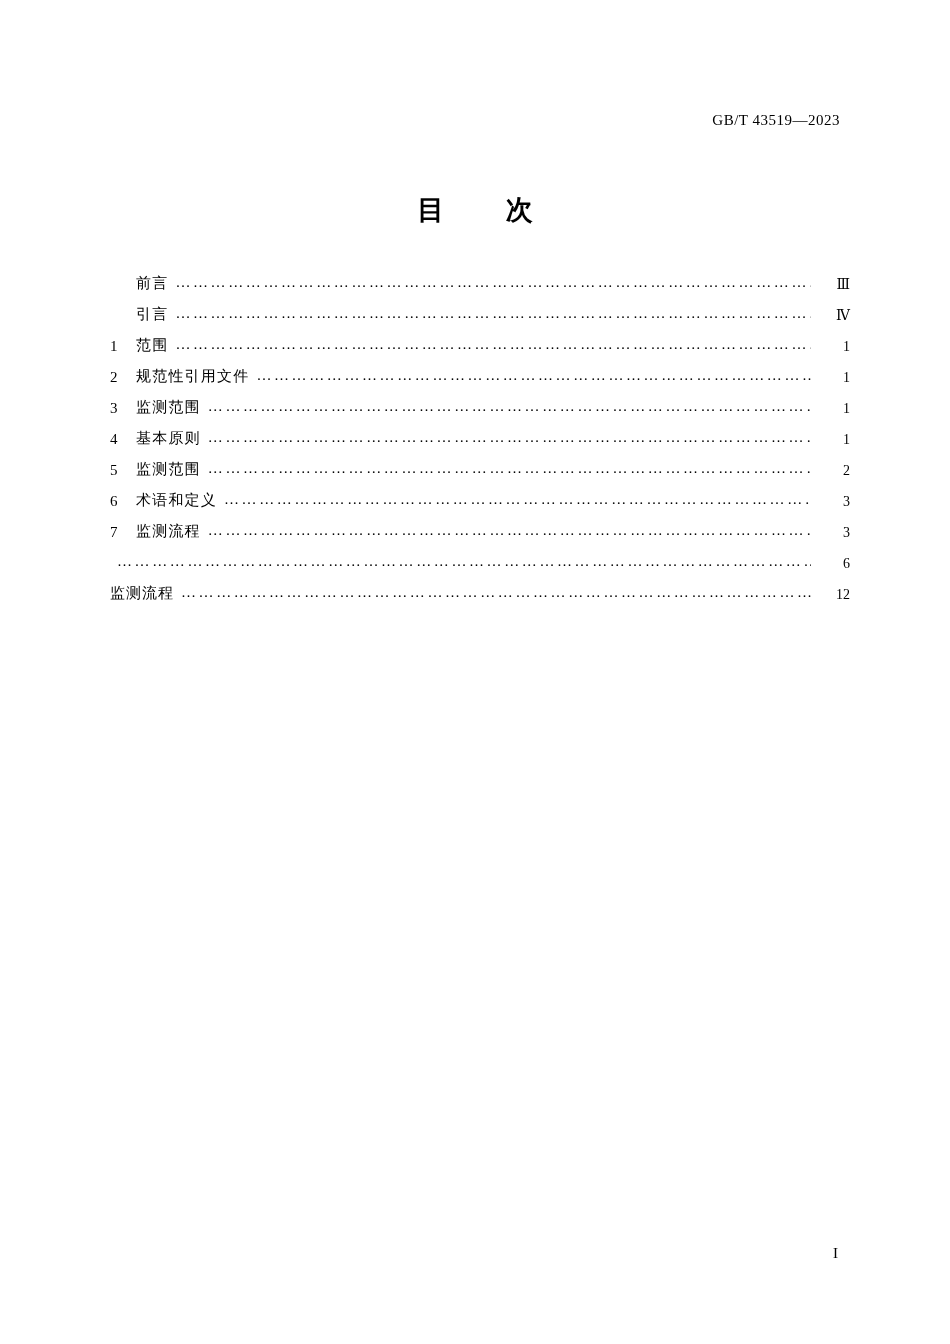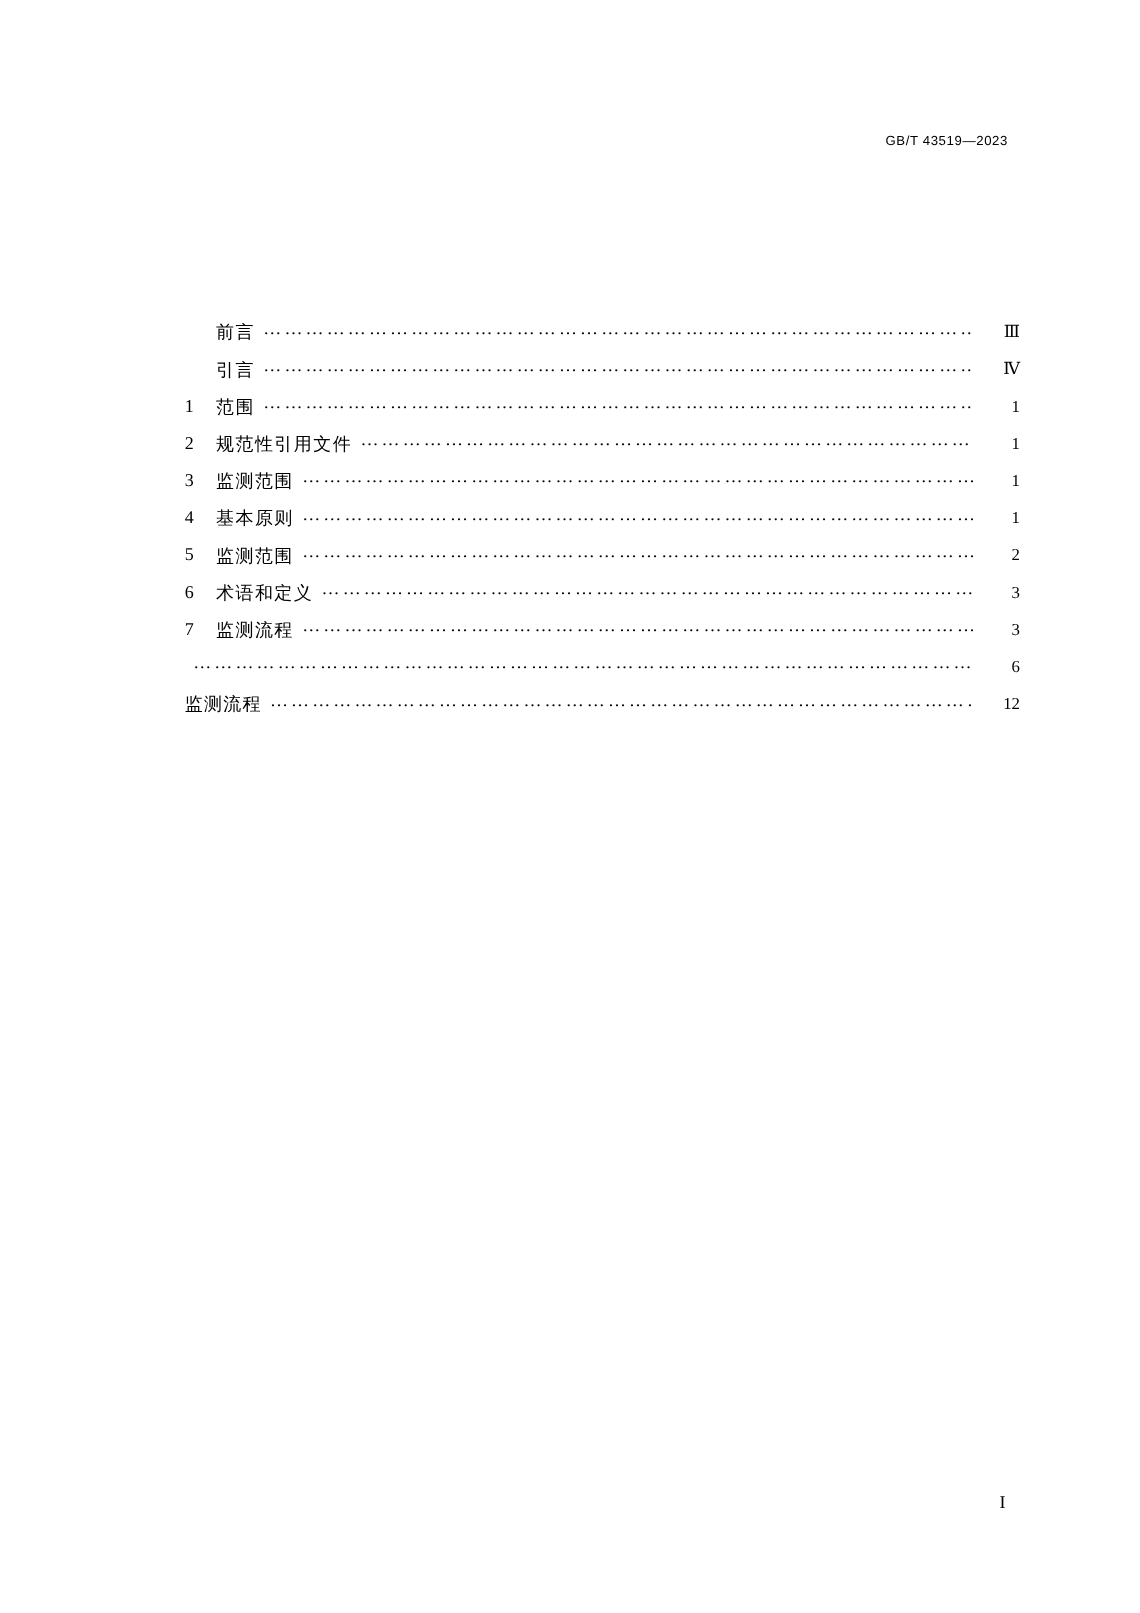--- a/index.html
+++ b/index.html
@@ -22,24 +22,24 @@
     left: 0;
     width: 950px;
     height: 1344px;
   }
 
   
   .header-std {
     position: absolute;
     top: 112px;
     right: 110px;
-    font-size: 11px;
+    font-size: 15px;
     letter-spacing: 0.5px;
     white-space: nowrap;
-    font-family: Liberation Sans, sans-serif;
+    font-family: Liberation Serif, serif;
   }
 
   
   .toc-title {
     position: absolute;
     top: 192px;
     left: 0;
     width: 950px;
     text-align: center;
     font-size: 27px;
@@ -52,25 +52,24 @@
   
   .toc {
     position: absolute;
     top: 262px;
     left: 110px;
     width: 740px;
   }
 
   .toc-row {
     display: flex;
-    align-items: center;
+    align-items: flex-end;
     height: 31px;
     font-size: 15px;
     white-space: nowrap;
-    margin-left: 44px;
   }
 
   .toc-num {
     display: inline-block;
     width: 26px;
     flex: 0 0 26px;
     text-align: left;
   }
 
   .toc-label {
@@ -109,20 +108,21 @@
     font-size: 15px;
   }
 </style>
 </head>
 <body>
 
 <div class="page">
 
   <div class="header-std">GB/T 43519—2023</div>
 
+  <div class="toc-title">目  次</div>
 
   <div class="toc">
 
     <div class="toc-row">
       <span class="toc-num"></span>
       <span class="toc-label">前言</span>
       <span class="toc-dots">……………………………………………………………………………………………………………………………………………………………………</span>
       <span class="toc-page">Ⅲ</span>
     </div>
 

